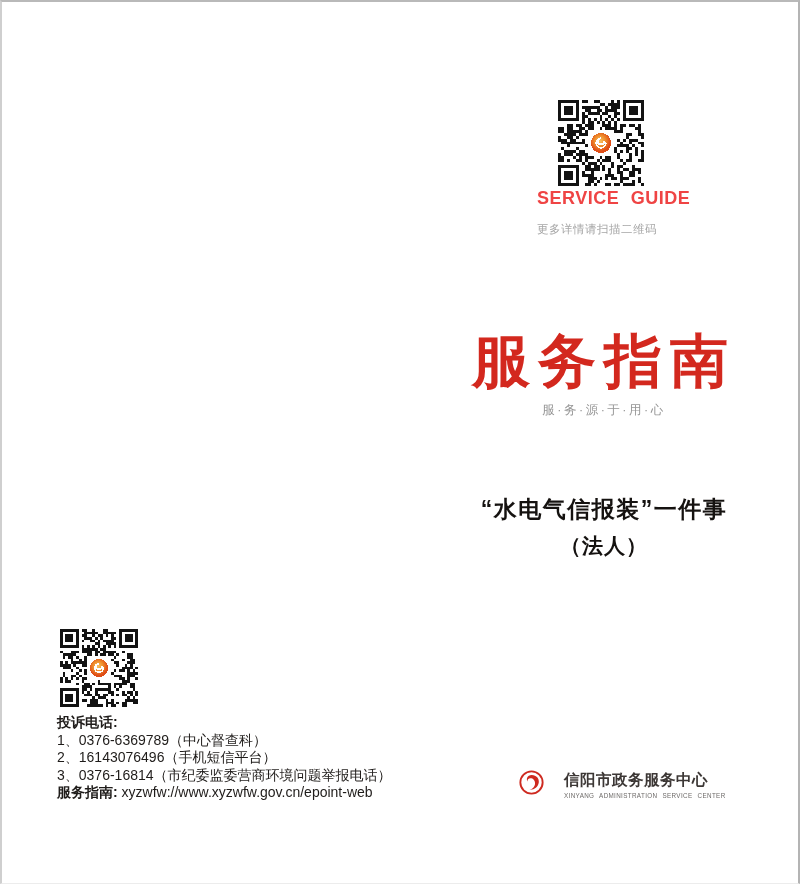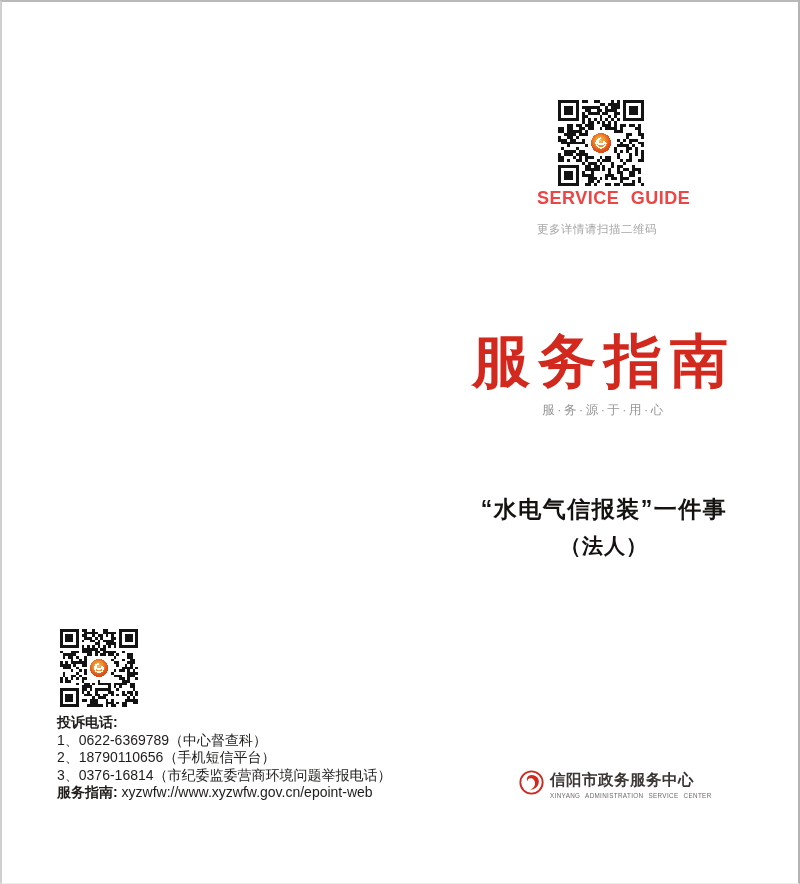--- a/index.html
+++ b/index.html
@@ -47,21 +47,21 @@
   .qr-bottom{position:absolute;left:58px;top:627px;width:78px;height:78px;}
   .contact{
     position:absolute;left:55px;top:712px;width:360px;
     font-size:14px;line-height:17.6px;color:#1f1c1a;
   }
   .contact .bold{font-weight:bold;}
   .contact div{white-space:nowrap;}
   
   .footer-logo{position:absolute;left:517px;top:768px;display:flex;align-items:flex-start;}
   .seal{width:25px;height:25px;flex:0 0 auto;}
-  .footer-text{margin-left:6px;}
+  .footer-text{margin-left:20px;}
   .footer-cn{font-size:15.5px;font-weight:bold;color:#3c3735;letter-spacing:0.5px;white-space:nowrap;}
   .footer-en{margin-top:1px;font-size:6.3px;color:#6d6a68;letter-spacing:0.35px;word-spacing:3px;white-space:nowrap;}
 </style>
 </head>
 <body>
 
 <div class="page">
 
   <div class="top-qr-block">
     <div class="qr-top">
@@ -683,22 +683,22 @@
         <rect x="1" y="23" width="5" height="5" fill="#fff"></rect>
         <rect x="2" y="24" width="3" height="3"></rect>
         <rect x="10.5" y="10.5" width="8" height="8" rx="1.2" fill="#fff"></rect>
     <circle cx="14.5" cy="14.5" r="3.4" fill="url(#qg77)"></circle>
     <path d="M16.1 14.5 a1.6 1.6 0 1 1 -1.6 -1.6 a1.05 1.05 0 1 0 1.05 1.05" fill="none" stroke="#fff" stroke-width="0.62" stroke-linecap="round"></path>
       </svg>
     </div>
 
   <div class="contact">
     <div class="bold">投诉电话:</div>
-    <div>1、0622-6369789（中心督查科）</div>
-    <div>2、18790110656（手机短信平台）</div>
+    <div>1、0376-6369789（中心督查科）</div>
+    <div>2、16143076496（手机短信平台）</div>
     <div>3、0376-16814（市纪委监委营商环境问题举报电话）</div>
     <div>
       <span class="bold">服务指南:</span>
       <span>xyzwfw://www.xyzwfw.gov.cn/epoint-web</span>
     </div>
   </div>
 
   <div class="footer-logo">
     <span class="seal">
       <svg viewBox="0 0 24 24" width="25" height="25">

